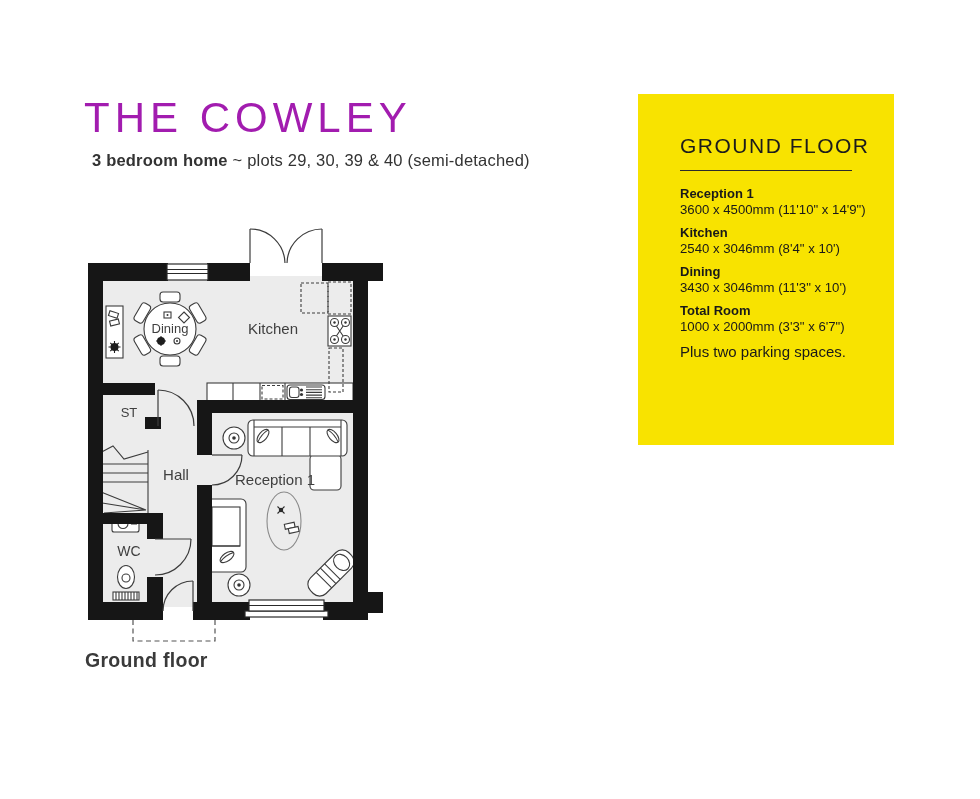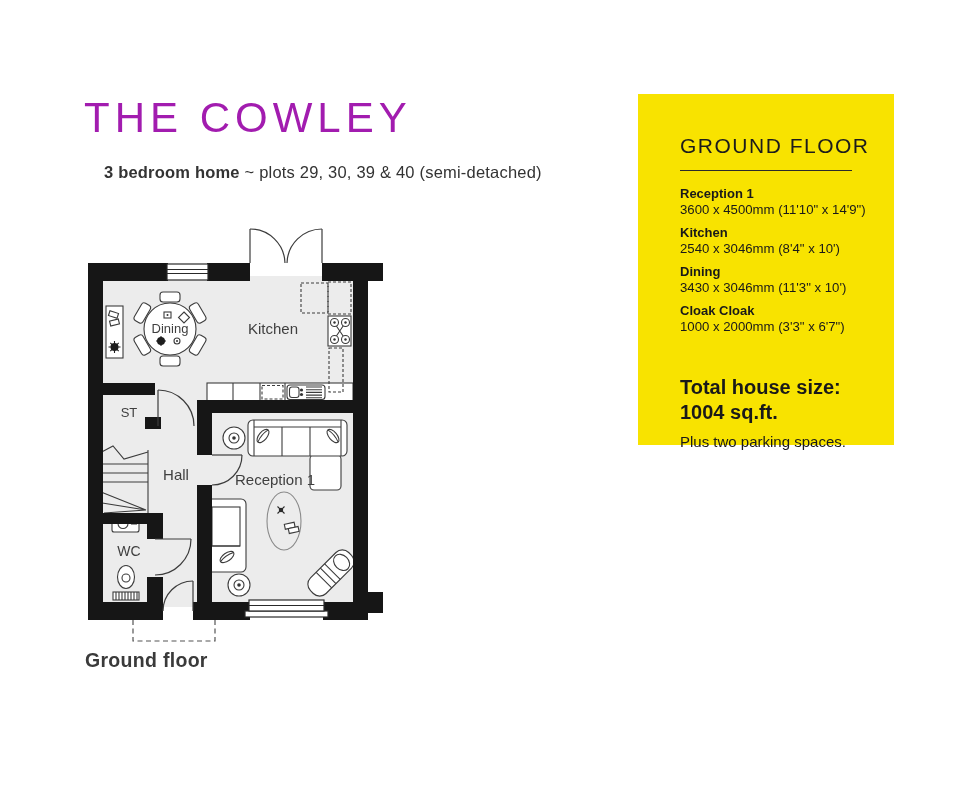--- a/index.html
+++ b/index.html
@@ -1,21 +1,21 @@
 <!DOCTYPE html>
 <html><head>
 <meta charset="utf-8">
 <style>
   html,body{margin:0;padding:0;background:#ffffff;}
   body{width:980px;height:799px;position:relative;overflow:hidden;
        font-family:"Liberation Sans",sans-serif;}
   .page-title{position:absolute;left:84px;top:94px;margin:0;
       font-size:42px;font-weight:400;letter-spacing:5px;color:#a21caf;
       font-family:"Liberation Sans",sans-serif;}
-  .subtitle{position:absolute;left:88px;top:147px;margin:16px;
+  .subtitle{position:absolute;left:88px;top:147px;margin:4px;
       font-size:16.5px;color:#333;letter-spacing:.2px;text-align:right;}
   .subtitle b{font-weight:700;}
   .plan-svg{position:absolute;left:80px;top:220px;width:320px;height:460px;}
   .plan-caption{position:absolute;left:85px;top:649px;
       font-size:19.5px;font-weight:600;color:#3a3a3a;letter-spacing:.3px;}
   .info-panel{position:absolute;left:638px;top:94px;width:256px;height:351px;
       background:#F8E300;color:#191919;box-sizing:border-box;
       padding:40px 34px 0 42px;}
   .info-panel h2{margin:0;font-size:21px;font-weight:500;letter-spacing:1.5px;
       color:#1c1c1c;white-space:nowrap;}
@@ -271,22 +271,18 @@
   </div>
   <div class="room-entry">
     <div class="room-name">Kitchen</div>
     <div class="room-dims">2540 x 3046mm (8'4" x 10')</div>
   </div>
   <div class="room-entry">
     <div class="room-name">Dining</div>
     <div class="room-dims">3430 x 3046mm (11'3" x 10')</div>
   </div>
   <div class="room-entry">
-    <div class="room-name">Cloak Cloak</div>
+    <div class="room-name">Total Room</div>
     <div class="room-dims">1000 x 2000mm (3'3" x 6'7")</div>
   </div>
 
-  <div class="totals">
-    <div class="total-line">Total house size:</div>
-    <div class="total-line">1004 sq.ft.</div>
-  </div>
   <div class="note">Plus two parking spaces.</div>
 </aside>
 
 </body></html>

